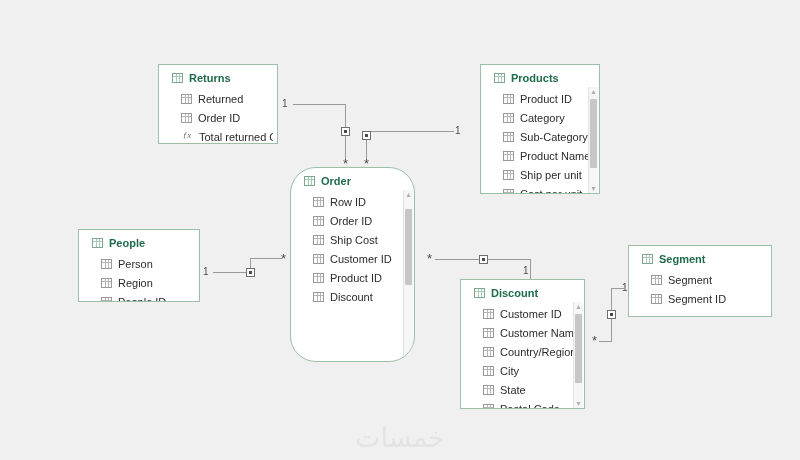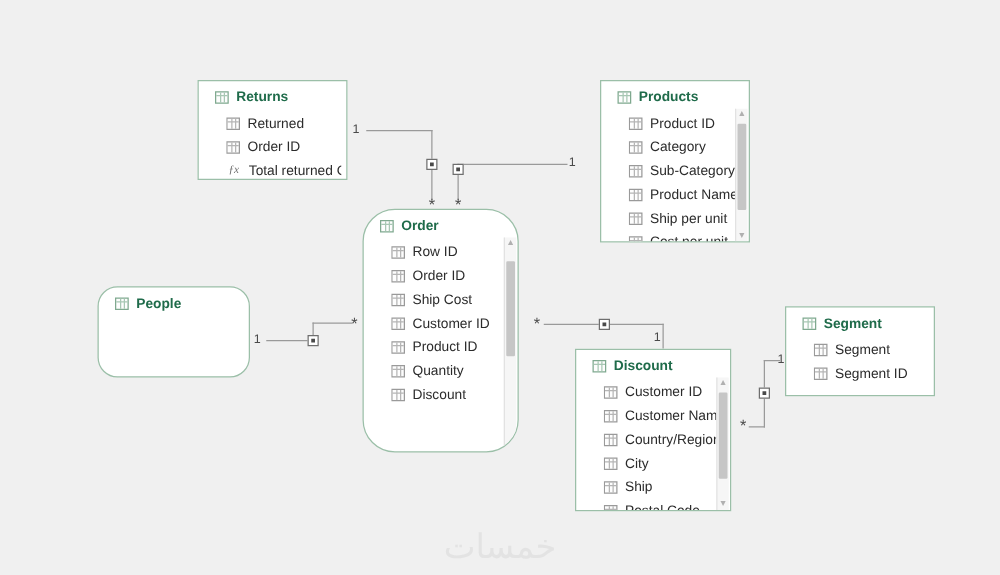--- a/index.html
+++ b/index.html
@@ -300,38 +300,48 @@
           <div class="field-row">
             <span class="ico grid"></span>
             <span>Customer ID</span>
           </div>
           <div class="field-row">
             <span class="ico grid"></span>
             <span>Product ID</span>
           </div>
           <div class="field-row">
             <span class="ico grid"></span>
-            <span>Quantity</span>
-          </div>
-          <div class="field-row">
-            <span class="ico grid"></span>
             <span>Discount</span>
           </div>
         </div>
         <div class="vscroll" style="top: 22px; height: 171px;">
           <div class="arrow up">▲</div>
           <div class="arrow dn">▼</div>
           <div class="thumb" style="top: 19.06px; height: 75.5px;"></div>
         </div>
       </div>
-      <div class="table-card" style="left: 78px; top: 229px; width: 122px; height: 73px; border-radius: 16px;">
+      <div class="table-card" style="left: 78px; top: 229px; width: 122px; height: 73px;">
         <div class="tbl-title">
           <span class="ico grid grid-hdr"></span>
           <span>People</span>
         </div>
+        <div class="tbl-fields">
+          <div class="field-row">
+            <span class="ico grid"></span>
+            <span>Person</span>
+          </div>
+          <div class="field-row">
+            <span class="ico grid"></span>
+            <span>Region</span>
+          </div>
+          <div class="field-row">
+            <span class="ico grid"></span>
+            <span>People ID</span>
+          </div>
+        </div>
       </div>
       <div class="table-card" style="left: 460px; top: 279px; width: 125px; height: 130px;">
         <div class="tbl-title">
           <span class="ico grid grid-hdr"></span>
           <span>Discount</span>
         </div>
         <div class="tbl-fields">
           <div class="field-row">
             <span class="ico grid"></span>
             <span>Customer ID</span>
@@ -343,34 +353,34 @@
           <div class="field-row">
             <span class="ico grid"></span>
             <span>Country/Region</span>
           </div>
           <div class="field-row">
             <span class="ico grid"></span>
             <span>City</span>
           </div>
           <div class="field-row">
             <span class="ico grid"></span>
-            <span>Ship</span>
+            <span>State</span>
           </div>
           <div class="field-row">
             <span class="ico grid"></span>
             <span>Postal Code</span>
           </div>
         </div>
         <div class="vscroll" style="top: 22px; height: 106px;">
           <div class="arrow up">▲</div>
           <div class="arrow dn">▼</div>
           <div class="thumb" style="top: 11.72px; height: 68.8px;"></div>
         </div>
       </div>
-      <div class="table-card" style="left: 628px; top: 245px; width: 120px; height: 72px;">
+      <div class="table-card" style="left: 628px; top: 245px; width: 144px; height: 72px;">
         <div class="tbl-title">
           <span class="ico grid grid-hdr"></span>
           <span>Segment</span>
         </div>
         <div class="tbl-fields">
           <div class="field-row">
             <span class="ico grid"></span>
             <span>Segment</span>
           </div>
           <div class="field-row">

